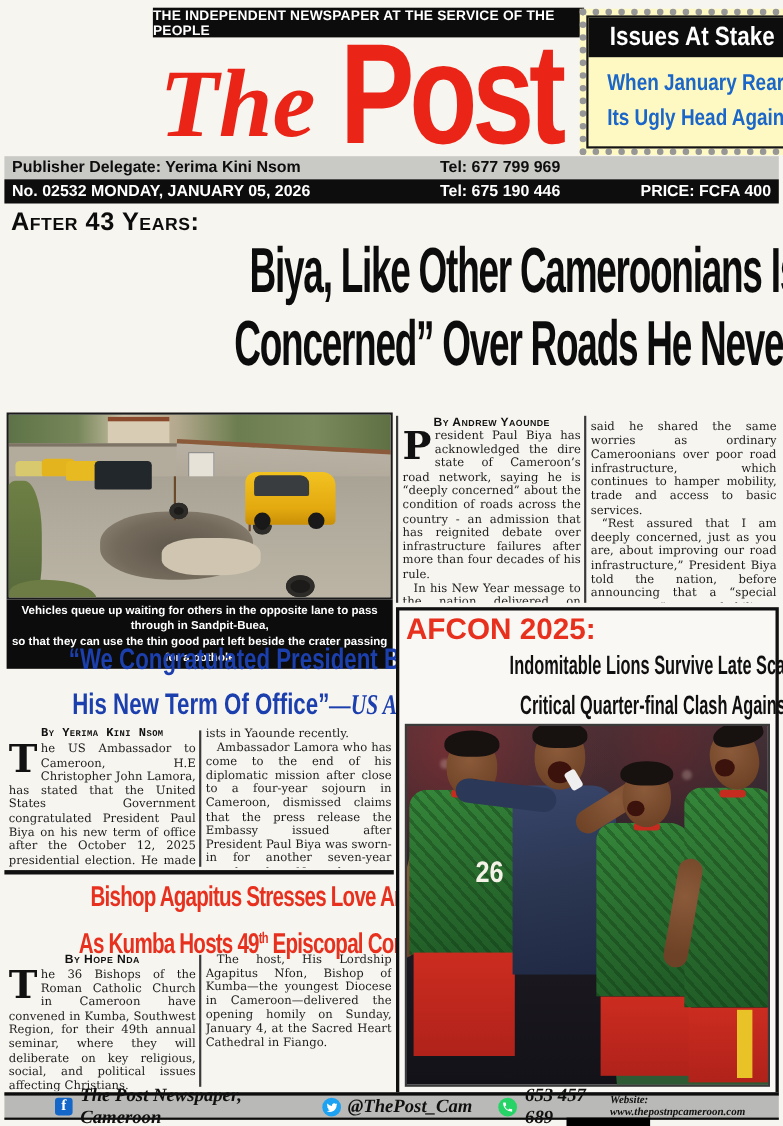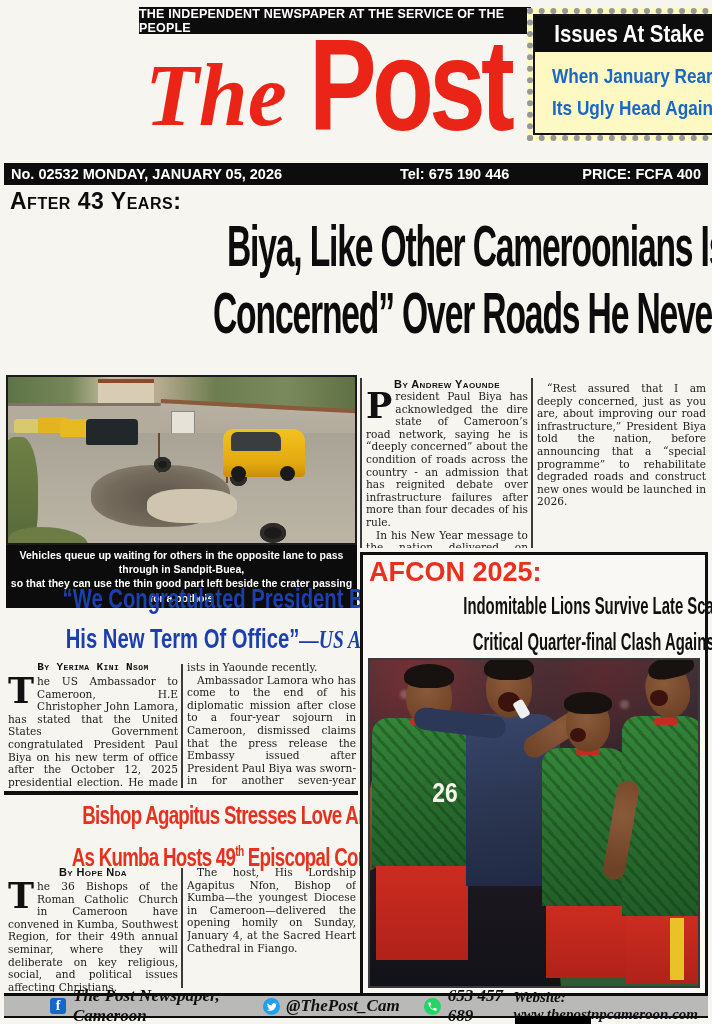--- a/index.html
+++ b/index.html
@@ -129,21 +129,21 @@
   .wrist{position:absolute;background:#efefef;border-radius:3px;}
 
   
   .footer{left:4px;top:993px;width:704px;height:25px;background:#b9b9b7;border-top:3px solid #0c0c0c;border-bottom:2px solid #0c0c0c;
           box-sizing:border-box;display:flex;align-items:center;color:#101010;
           font-family:"Liberation Serif",serif;font-style:italic;font-weight:bold;font-size:17px;}
   .fb-icon{width:16px;height:16px;background:#1467c8;border-radius:3px;color:#fff;font-family:"Liberation Serif",serif;
            font-weight:bold;font-style:normal;font-size:14px;line-height:16px;text-align:center;margin-left:46px;margin-right:7px;flex:none;}
   .tw-icon{width:17px;height:17px;background:#1da1f2;border-radius:50%;margin-left:16px;margin-right:6px;flex:none;display:flex;align-items:center;justify-content:center;}
   .wa-icon{width:17px;height:17px;background:#25d366;border-radius:50%;margin-left:24px;margin-right:7px;flex:none;display:flex;align-items:center;justify-content:center;}
-  .footer .website{margin-left:auto;margin-right:8px;font-size:15px;}
+  .footer .website{margin-left:auto;margin-right:8px;font-size:10px;}
   .bottom-mark{left:515px;top:1016px;width:76px;height:8px;background:#000;}
 </style>
 </head>
 <body>
 
 <div class="page">
 
 
   <div class="abs tagline">
     <span>THE  INDEPENDENT  NEWSPAPER AT THE SERVICE OF THE PEOPLE</span>
@@ -159,20 +159,24 @@
       <div class="issues-title">
         <span>Issues At Stake</span>
       </div>
       <div class="issues-body">
         <div>When January Rears</div>
         <div>Its Ugly Head Again</div>
       </div>
     </div>
   </div>
 
+  <div class="abs pub-bar">
+    <span class="lbl">Publisher Delegate:  Yerima Kini Nsom</span>
+    <span class="tel">Tel: 677 799 969</span>
+  </div>
   <div class="abs date-bar">
     <span class="issue">No. 02532  MONDAY,  JANUARY   05, 2026</span>
     <span class="tel">Tel: 675 190 446</span>
     <span class="price">PRICE:  FCFA 400</span>
   </div>
 
   <div class="abs kicker">After 43 Years:</div>
   <div class="abs lead-headline">
     <div><span class="bigline">Biya, Like Other Cameroonians Is “Deeply</span></div>
     <div><span class="bigline">Concerned” Over Roads He Never Built</span></div>
@@ -213,20 +217,21 @@
   <div class="vrule" style="left:531px;top:378px;height:170px;"></div>
 
   <div class="abs lead-col1">
     <div class="byline">By Andrew Yaounde</div>
     <div class="bodytext">
       <p><span class="dropcap">P</span><span>resident Paul Biya has acknowledged the dire state of Cameroon’s road network, saying he is “deeply concerned” about the condition of roads across the country - an admission that has reignited debate over infrastructure failures after more than four decades of his rule.</span></p>
       <p class="ind">In his New Year message to the nation delivered on December 31, 2025, the 92-year-old president</p>
     </div>
   </div>
   <div class="abs lead-col2 bodytext">
+    <p>said he shared the same worries as ordinary Cameroonians over poor road infrastructure, which continues to hamper mobility, trade and access to basic services.</p>
     <p class="ind">“Rest assured that I am deeply concerned, just as you are, about improving our road infrastructure,” President Biya told the nation, before announcing that a “special programme” to rehabilitate degraded roads and construct new ones would be launched in 2026.</p>
   </div>
 
   <div class="abs amb-headline">
     <div><span class="amb-line">“We Congratulated President Biya On</span></div>
     <div><span class="amb-line"><span>His New Term Of Office”</span><span class="amb-attrib">—US Ambassador</span></span></div>
   </div>
   <div class="abs byline amb-byline">By Yerima Kini Nsom</div>
   <div class="abs amb-col1 bodytext">
     <p><span class="dropcap">T</span><span>he US Ambassador to Cameroon, H.E Christopher John Lamora, has stated that the United States Government congratulated President Paul Biya on his new term of office after the October 12, 2025 presidential election. He made the clarification while answering questions from journal-</span></p>

